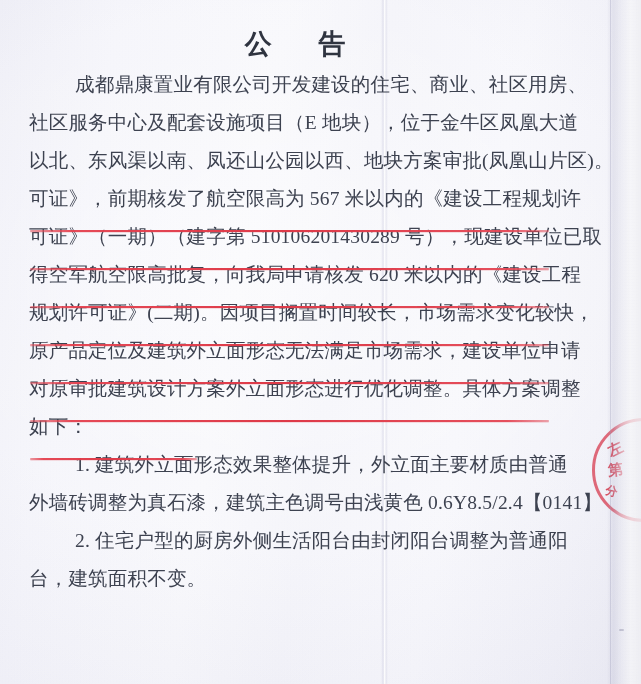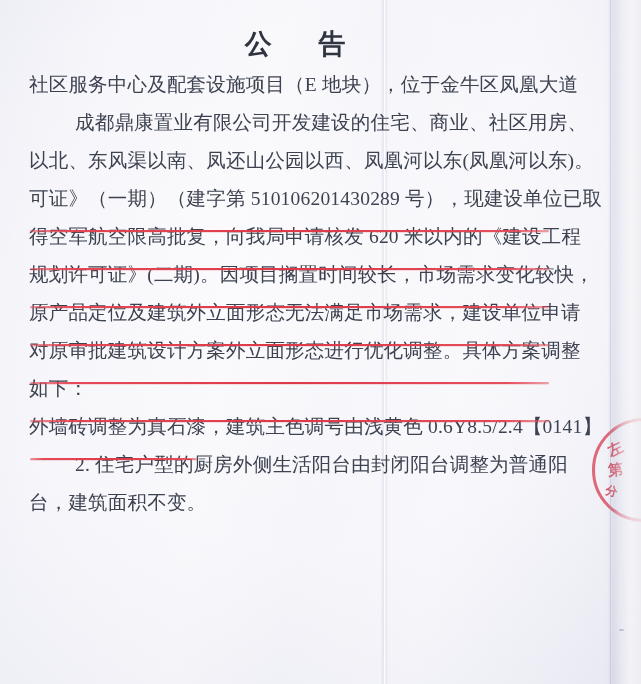--- a/index.html
+++ b/index.html
@@ -208,29 +208,31 @@
 
   <div class="paper-base"></div>
   <div class="paper-vignette"></div>
   <div class="fold-line main"></div>
 
   <div class="doc">
 
     <div class="doc-title">公 告</div>
 
     <div class="body-text">
+        <div class="line indent"><span class="ink">成都鼎康置业有限公司开发建设的住宅、商业、社区用房、</span></div>
         <div class="line"><span class="ink">社区服务中心及配套设施项目（E 地块），位于金牛区凤凰大道</span></div>
-        <div class="line indent"><span class="ink">成都鼎康置业有限公司开发建设的住宅、商业、社区用房、</span></div>
-        <div class="line"><span class="ink">以北、东风渠以南、凤还山公园以西、凤凰河以东(凤凰河以东)。</span></div>
+        <div class="line"><span class="ink">以北、东风渠以南、凤还山公园以西、地块方案审批(凤凰山片区)。</span></div>
+        <div class="line"><span class="ink">可证》，前期核发了航空限高为 567 米以内的《建设工程规划许</span></div>
         <div class="line"><span class="ink">可证》（一期）（建字第 510106201430289 号），现建设单位已取</span></div>
         <div class="line"><span class="ink">得空军航空限高批复，向我局申请核发 620 米以内的《建设工程</span></div>
         <div class="line"><span class="ink">规划许可证》(二期)。因项目搁置时间较长，市场需求变化较快，</span></div>
         <div class="line"><span class="ink">原产品定位及建筑外立面形态无法满足市场需求，建设单位申请</span></div>
         <div class="line"><span class="ink">对原审批建筑设计方案外立面形态进行优化调整。具体方案调整</span></div>
         <div class="line"><span class="ink">如下：</span></div>
+        <div class="line indent"><span class="ink">1. 建筑外立面形态效果整体提升，外立面主要材质由普通</span></div>
         <div class="line"><span class="ink">外墙砖调整为真石漆，建筑主色调号由浅黄色 0.6Y8.5/2.4【0141】</span></div>
         <div class="line indent"><span class="ink">2. 住宅户型的厨房外侧生活阳台由封闭阳台调整为普通阳</span></div>
         <div class="line"><span class="ink">台，建筑面积不变。</span></div>
         <div class="underline" style="left: 1px; width: 519px; top: 164px;"></div>
         <div class="underline" style="left: 1px; width: 519px; top: 202px;"></div>
         <div class="underline" style="left: 1px; width: 519px; top: 240px;"></div>
         <div class="underline" style="left: 1px; width: 519px; top: 278px;"></div>
         <div class="underline" style="left: 1px; width: 519px; top: 316px;"></div>
         <div class="underline" style="left: 1px; width: 519px; top: 354px;"></div>
         <div class="underline" style="left: 1px; width: 167px; top: 392px;"></div>

